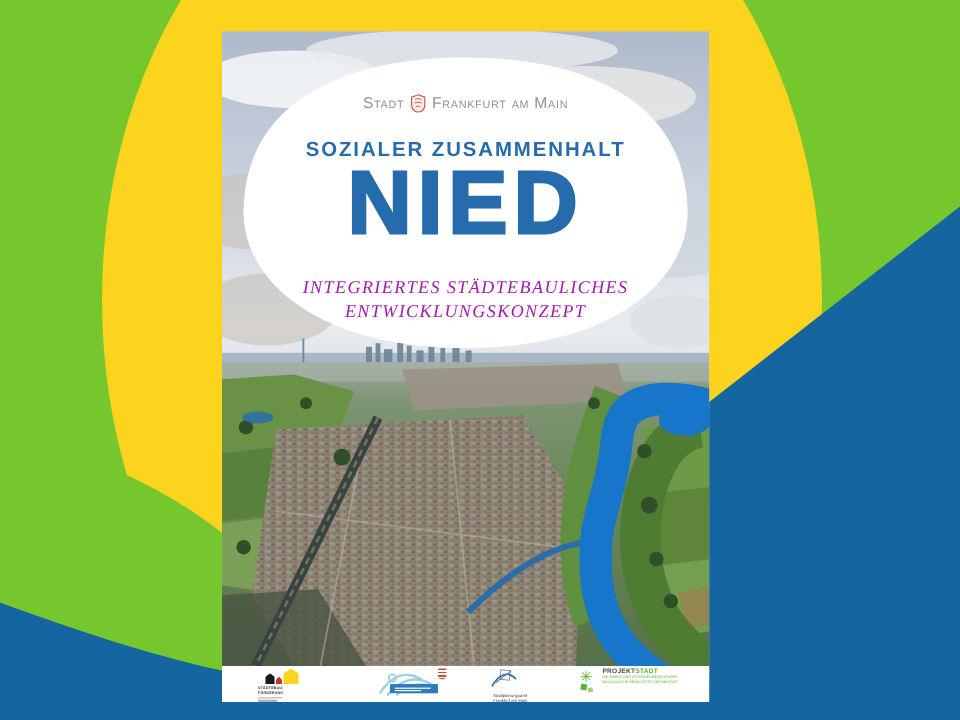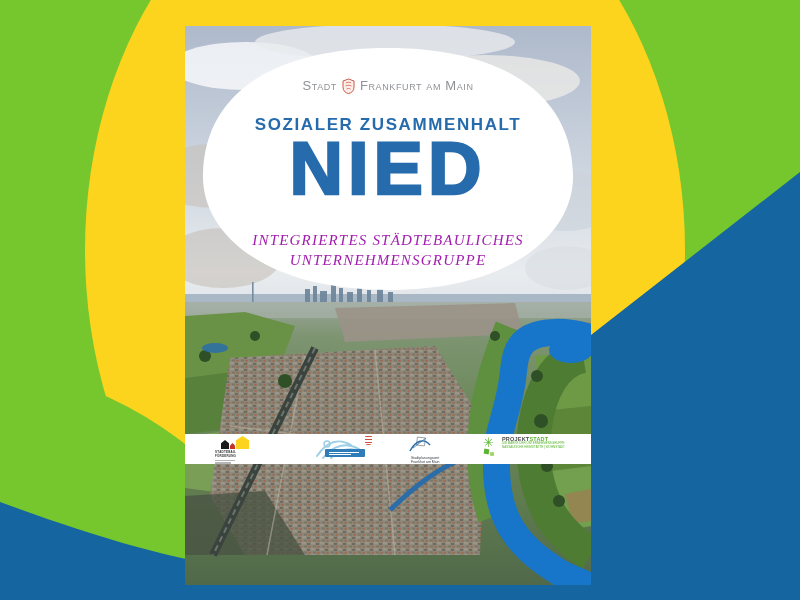--- a/index.html
+++ b/index.html
@@ -6,21 +6,21 @@
   .canvas{position:relative;width:800px;height:600px;overflow:hidden;
           font-family:"Liberation Sans",sans-serif;background:#75C72D;}
   .abs{position:absolute;}
 
   
   .bg-yellow{left:85px;top:-150px;width:600px;height:800px;border-radius:50%;background:#FCD41D;}
   .bg-green-blob{left:-460px;top:360px;width:800px;height:800px;border-radius:50%;background:#75C72D;}
   .bg-blue-svg{left:0;top:0;width:800px;height:600px;}
 
   
-  .cover{left:185px;top:26px;width:406px;height:438px;background:#cfd6de;border-radius:22px;}
+  .cover{left:185px;top:26px;width:406px;height:559px;background:#cfd6de;border-radius:22px;}
   .cover svg.photo{position:absolute;left:0;top:0;}
 
   
   .city-logo{left:0;right:0;top:52px;text-align:center;color:#8f9296;
              font-variant:small-caps;font-size:13px;letter-spacing:.6px;}
   .city-logo .crest{display:inline-block;vertical-align:-4px;margin:0 5px;}
   .kicker{left:0;right:0;top:89px;text-align:center;color:#266BAC;
           font-size:17px;font-weight:bold;letter-spacing:1.6px;}
   .big-title{left:0;right:0;top:106px;text-align:center;color:#266BAC;
           font-size:74px;line-height:74px;font-weight:bold;letter-spacing:5px;
@@ -179,21 +179,21 @@
     <div class="abs city-logo">
       <span>Stadt</span><span class="crest"><svg width="13" height="16" viewBox="0 0 13 16">
             <path d="M6.5,1 L12,3 V9 C12,13 9.5,15 6.5,15.5 C3.5,15 1,13 1,9 V3 Z" fill="#fdeee9" stroke="#cf5848" stroke-width="1"></path>
             <path d="M4,5 C5,4 8,4 9,5 M3.5,8 C5,7 8,7 9.5,8 M4.5,11 C5.5,10.3 7.5,10.3 8.5,11" stroke="#cf5848" stroke-width="0.8" fill="none"></path>
           </svg></span><span>Frankfurt am Main</span>
     </div>
     <div class="abs kicker">SOZIALER ZUSAMMENHALT</div>
     <div class="abs big-title">NIED</div>
     <div class="abs subtitle">
       <div>INTEGRIERTES STÄDTEBAULICHES</div>
-      <div>UNTERNEHMENSGRUPPE</div>
+      <div>ENTWICKLUNGSKONZEPT</div>
     </div>
 
     <div class="abs logo-strip">
 
       <div class="lg l1">
         <div class="houses">
           <div class="h-black"></div>
             <div class="h-red"></div>
             <div class="h-yellow"></div>
         </div>

